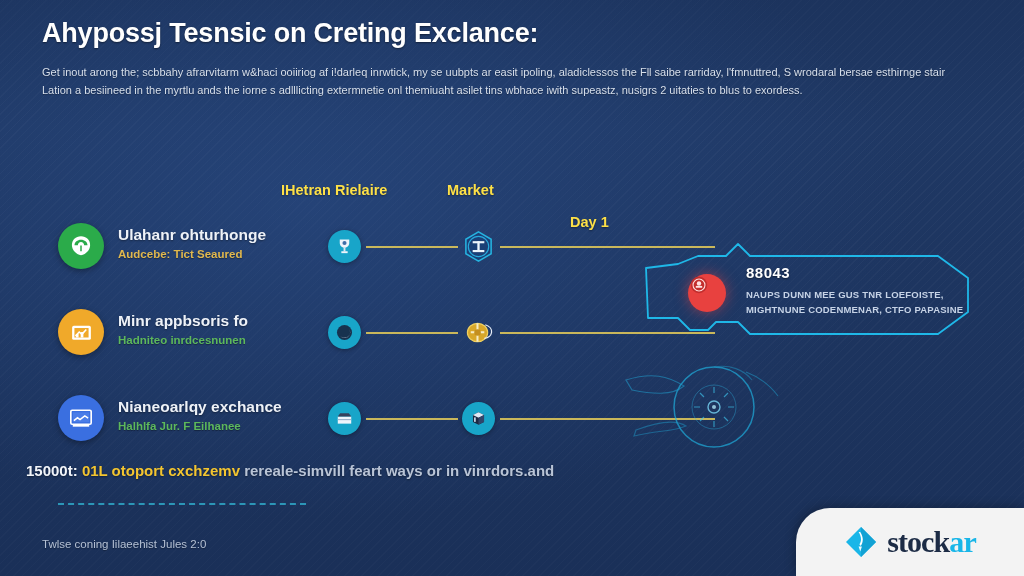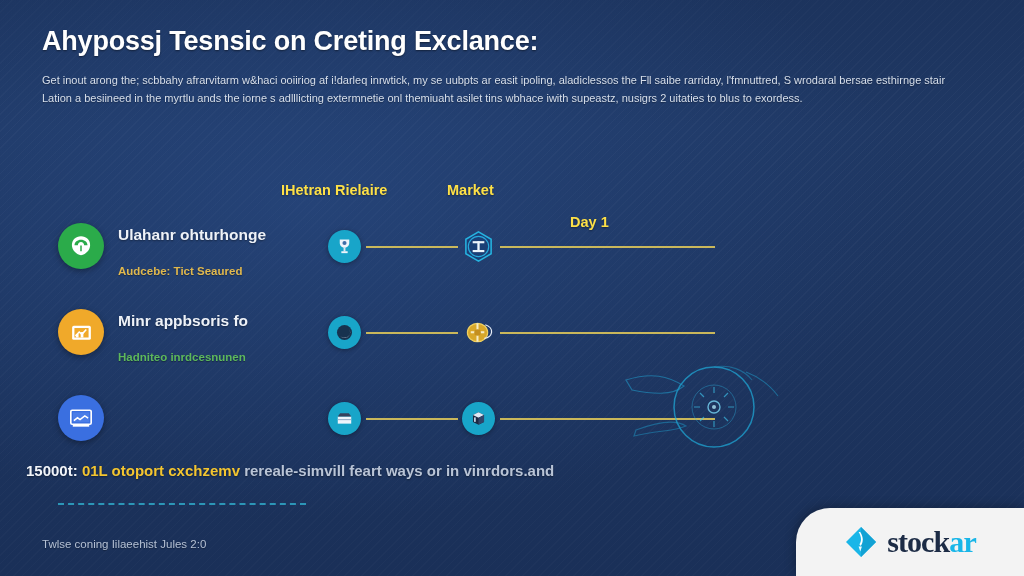--- a/index.html
+++ b/index.html
@@ -38,21 +38,20 @@
       linear-gradient(180deg, rgba(26,48,88,0.55) 0%, rgba(31,56,100,0.0) 22%, rgba(20,38,74,0.45) 100%);
     pointer-events: none;
   }
 
   
   .header {
     position: absolute;
     left: 42px;
     top: 18px;
     width: 930px;
-    margin-top: 8px;
   }
   .title {
     font-size: 27px;
     font-weight: bold;
     letter-spacing: -0.2px;
     color: #ffffff;
     text-shadow: 0 1px 2px rgba(0,0,0,0.45);
     white-space: nowrap;
     margin: 0 0 14px 0;
   }
@@ -118,21 +117,21 @@
     font-weight: bold;
     color: #eef2f8;
     line-height: 1.15;
     text-shadow: 0 1px 2px rgba(0,0,0,0.4);
     white-space: nowrap;
   }
   .row-sub {
     font-size: 11.5px;
     font-weight: bold;
     line-height: 1.3;
-    margin-top: 20px;
+    margin-top: 3px;
     white-space: nowrap;
     text-shadow: 0 1px 1px rgba(0,0,0,0.35);
   }
 
   
   .node {
     position: absolute;
     top: 16px;
     width: 33px;
     height: 33px;
@@ -369,20 +368,24 @@
     <div class="row" style="margin-top:6px;">
       <div class="row-inner">
         <div class="badge" style="background:#3a6fe0;">
           <svg width="26" height="26" viewBox="0 0 24 24" aria-hidden="true">
             <rect x="2.6" y="4.8" width="18.8" height="13" rx="1.2" fill="none" stroke="#ffffff" stroke-width="1.5"></rect>
             <rect x="4.6" y="6.8" width="14.8" height="9" fill="#4a7de8"></rect>
             <path d="M5.4 14.4 l3.4-2.6 2.3 1.6 4.4-3.4 3.1 2.2" fill="none" stroke="#ffffff" stroke-width="1.4"></path>
             <rect x="4.4" y="18.4" width="15.2" height="1.6" fill="#ffffff"></rect>
           </svg>
         </div>
+        <div class="row-text">
+          <div class="row-title">Nianeoarlqy exchance</div>
+          <div class="row-sub" style="color:#5db85c;">Halhlfa Jur. F Eilhanee</div>
+        </div>
 
         <div class="link l0"></div>
         <div class="link l1"></div>
 
         <div class="node n0">
           <svg width="19" height="19" viewBox="0 0 24 24" aria-hidden="true">
             <path d="M3.5 9.5 h17 v9 h-17 z" fill="#eef4fb"></path>
             <path d="M3.5 9.5 l3-4 h11 l3 4 z" fill="#35405c"></path>
             <path d="M3.5 12.6 h17 v1.5 h-17 z" fill="#9fb3cc"></path>
           </svg>
@@ -393,20 +396,38 @@
             <path d="M5 7.5 l7-3.4 7 3.4 v9 l-7 3.4 -7-3.4 z" fill="#1c2a43"></path>
             <path d="M12 4.1 l7 3.4 -7 3.4 -7-3.4 z" fill="#dfe9f5"></path>
             <path d="M12 10.9 v9 l7-3.4 v-9 z" fill="#30466b"></path>
             <rect x="6.4" y="10.6" width="2.1" height="5.6" fill="#cfe0f0"></rect>
           </svg>
         </div>
       </div>
     </div>
   </div>
 
+  <div class="callout">
+    <svg width="340" height="110" viewBox="0 0 340 110" aria-hidden="true">
+      <path d="M88 18 L100 6 L112 18 L300 18 L330 40 L330 74 L300 96 L112 96 L100 84 L78 84 L70 92 L52 92 L40 80 L10 80 L8 30 L40 26 L60 18 Z" fill="none" stroke="#1fb8e8" stroke-width="1.8" stroke-linejoin="round"></path>
+    </svg>
+    <div class="callout-icon">
+      <svg width="22" height="22" viewBox="0 0 24 24" aria-hidden="true">
+        <circle cx="12" cy="12" r="9" fill="#c22e2d"></circle>
+        <path d="M12 5.5 c3.6 0 6.5 2.9 6.5 6.5 s-2.9 6.5-6.5 6.5 -6.5-2.9-6.5-6.5 S8.4 5.5 12 5.5 z" fill="none" stroke="#ffd9d8" stroke-width="1.2"></path>
+        <path d="M8.5 13 h7 v2 h-7 z" fill="#ffe2e1"></path>
+        <circle cx="12" cy="10.4" r="2.4" fill="#ffe2e1"></circle>
+      </svg>
+    </div>
+    <div class="callout-text">
+      <div class="callout-head">88043</div>
+      <div class="callout-line">NAUPS DUNN MEE GUS TNR LOEFOISTE,</div>
+      <div class="callout-line" style="margin-top:1px;">MIGHTNUNE CODENMENAR, CTFO PAPASINE</div>
+    </div>
+  </div>
 
   <svg class="gear-deco" viewBox="0 0 216 112" aria-hidden="true">
     <circle cx="108" cy="55" r="40" fill="none" stroke="#1fb8e8" stroke-width="1.5" opacity="0.85"></circle>
     <circle cx="108" cy="55" r="22" fill="none" stroke="#2bb6e4" stroke-width="1" opacity="0.5"></circle>
     <g stroke="#3fc8f0" stroke-width="1.2" opacity="0.85">
       <path d="M108 41 v-6 M108 69 v6 M94 55 h-6 M122 55 h6 M98 45 l-4-4 M118 45 l4-4 M98 65 l-4 4 M118 65 l4 4"></path>
     </g>
     <circle cx="108" cy="55" r="6" fill="none" stroke="#7fe0ff" stroke-width="1.4"></circle>
     <circle cx="108" cy="55" r="2" fill="#b9f0ff"></circle>
     <path d="M20 28 C46 20 62 24 78 34 C66 44 46 42 26 38 Z" fill="none" stroke="#1fb8e8" stroke-width="1.2" opacity="0.6"></path>

